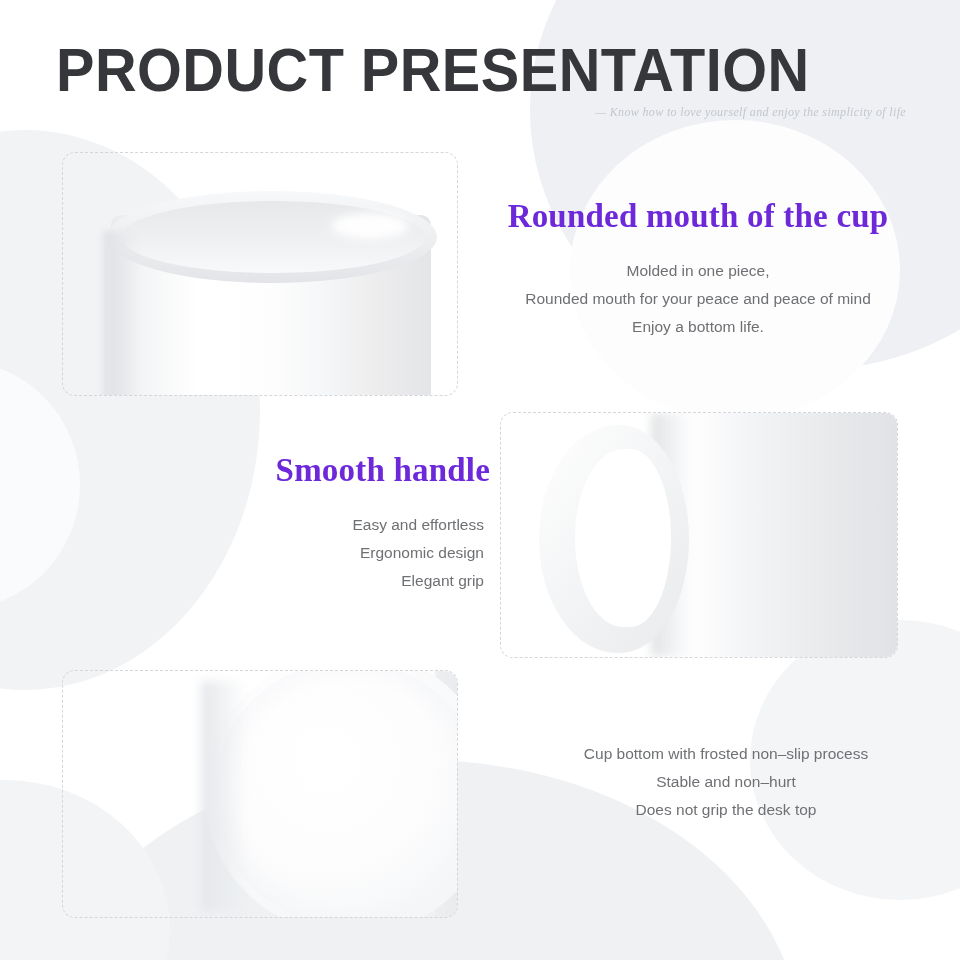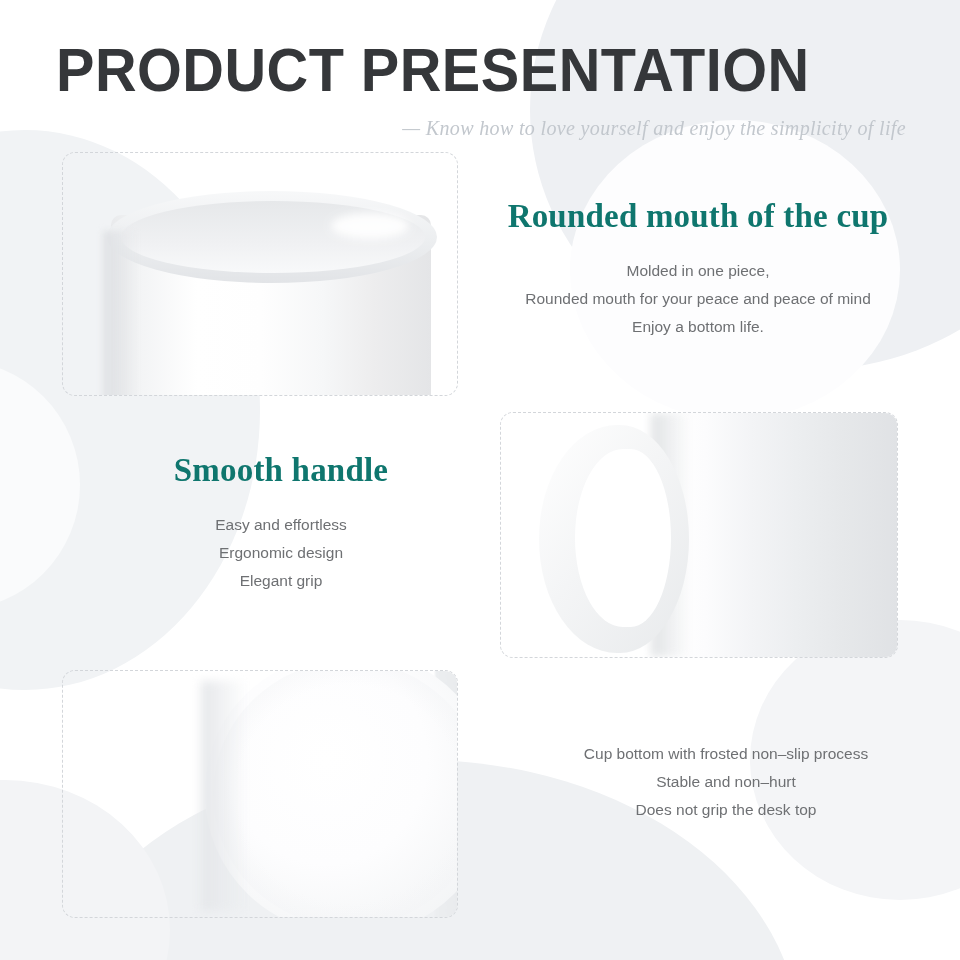--- a/index.html
+++ b/index.html
@@ -98,25 +98,25 @@
     letter-spacing: 0.5px;
     color: #35373a;
     transform: scaleX(0.93);
     transform-origin: left center;
     white-space: nowrap;
     margin: 0;
   }
   .page-subtitle {
     font-family: "Liberation Serif", serif;
     font-style: italic;
-    font-size: 20px;
+    font-size: 12px;
     letter-spacing: 0.35px;
     color: #c2c7cd;
     text-align: right;
-    margin: 16px 0 0 0;
+    margin: 4px 0 0 0;
     white-space: nowrap;
   }
 
   
   .photo-panel {
     position: absolute;
     border: 1px dashed #d3d6da;
     border-radius: 13px;
     background: transparent;
     overflow: hidden;
@@ -259,21 +259,21 @@
   }
 
   
   .text-block {
     position: absolute;
     text-align: center;
   }
   .feature-heading {
     font-family: "Liberation Serif", serif;
     font-weight: bold;
-    color: #0f766e;
+    color: #6d28d9;
     margin: 0;
     white-space: nowrap;
     letter-spacing: 0.2px;
   }
   .feature-lines {
     margin: 6px;
     padding: 0;
     list-style: none;
   }
   .feature-lines li {
@@ -283,21 +283,21 @@
     color: #6e7073;
     white-space: nowrap;
   }
 
   
   #panel-rim      { left: 62px;  top: 152px; width: 394px; height: 242px; }
   #panel-handle   { left: 500px; top: 412px; width: 396px; height: 244px; }
   #panel-bottom   { left: 62px;  top: 670px; width: 394px; height: 246px; }
 
   #text-rim       { left: 470px; top: 198px; width: 456px; }
-  #text-handle    { left: 58px;  top: 452px; width: 446px; }
+  #text-handle    { left: 44px;  top: 452px; width: 446px; text-align: right; }
   #text-bottom    { left: 498px; top: 718px; width: 456px; }
 
   #text-rim .feature-heading    { font-size: 33px; }
   #text-handle .feature-heading { font-size: 33px; }
   #text-bottom .feature-heading { font-size: 33px; }
 
   #text-rim .feature-lines      { margin-top: 22px; }
   #text-handle .feature-lines   { margin-top: 22px; }
   #text-bottom .feature-lines   { margin-top: 22px; }
 </style>

